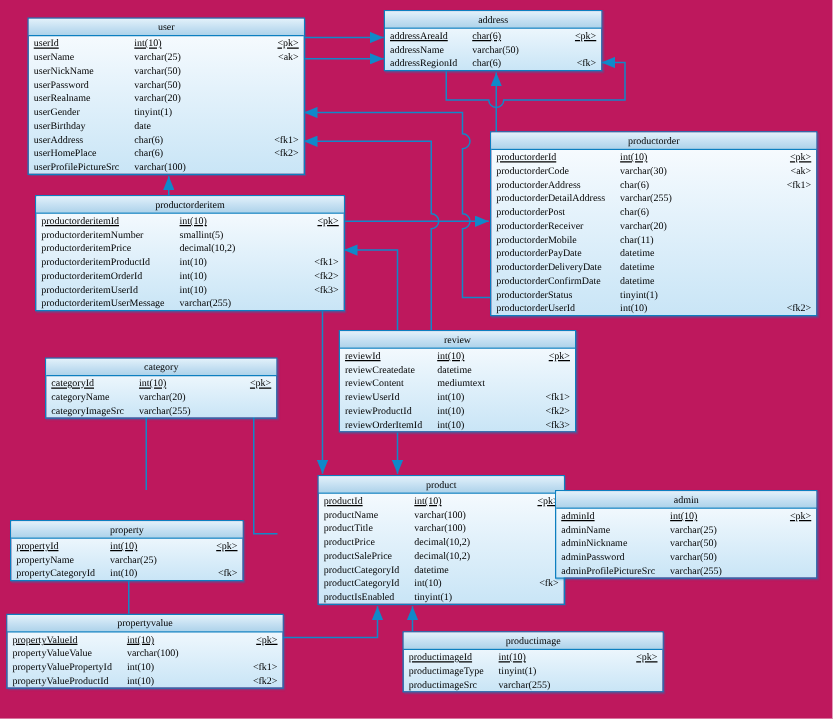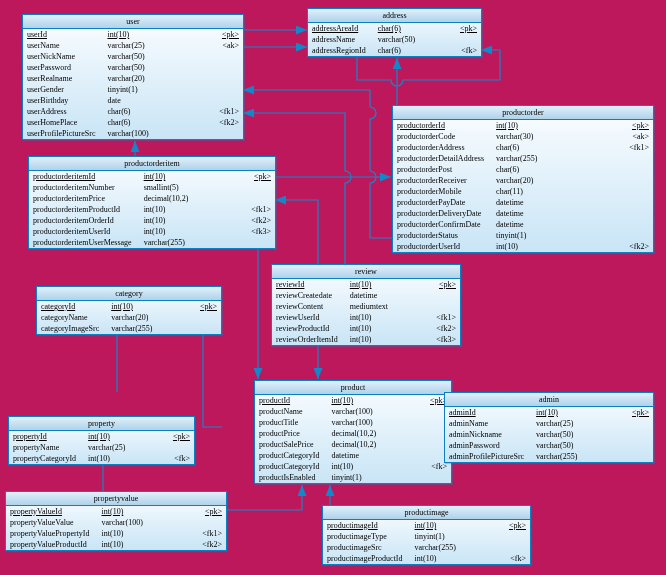--- a/index.html
+++ b/index.html
@@ -437,20 +437,15 @@
         <div class="row">
           <span class="c c-name">productimageType</span>
           <span class="c c-type">tinyint(1)</span>
           <span class="c c-key"></span>
         </div>
         <div class="row">
           <span class="c c-name">productimageSrc</span>
           <span class="c c-type">varchar(255)</span>
           <span class="c c-key"></span>
         </div>
-        <div class="row">
-          <span class="c c-name">productimageProductId</span>
-          <span class="c c-type">int(10)</span>
-          <span class="c c-key">&lt;fk&gt;</span>
-        </div>
       </div>
     </div>
 </div>
 
 </body></html>

